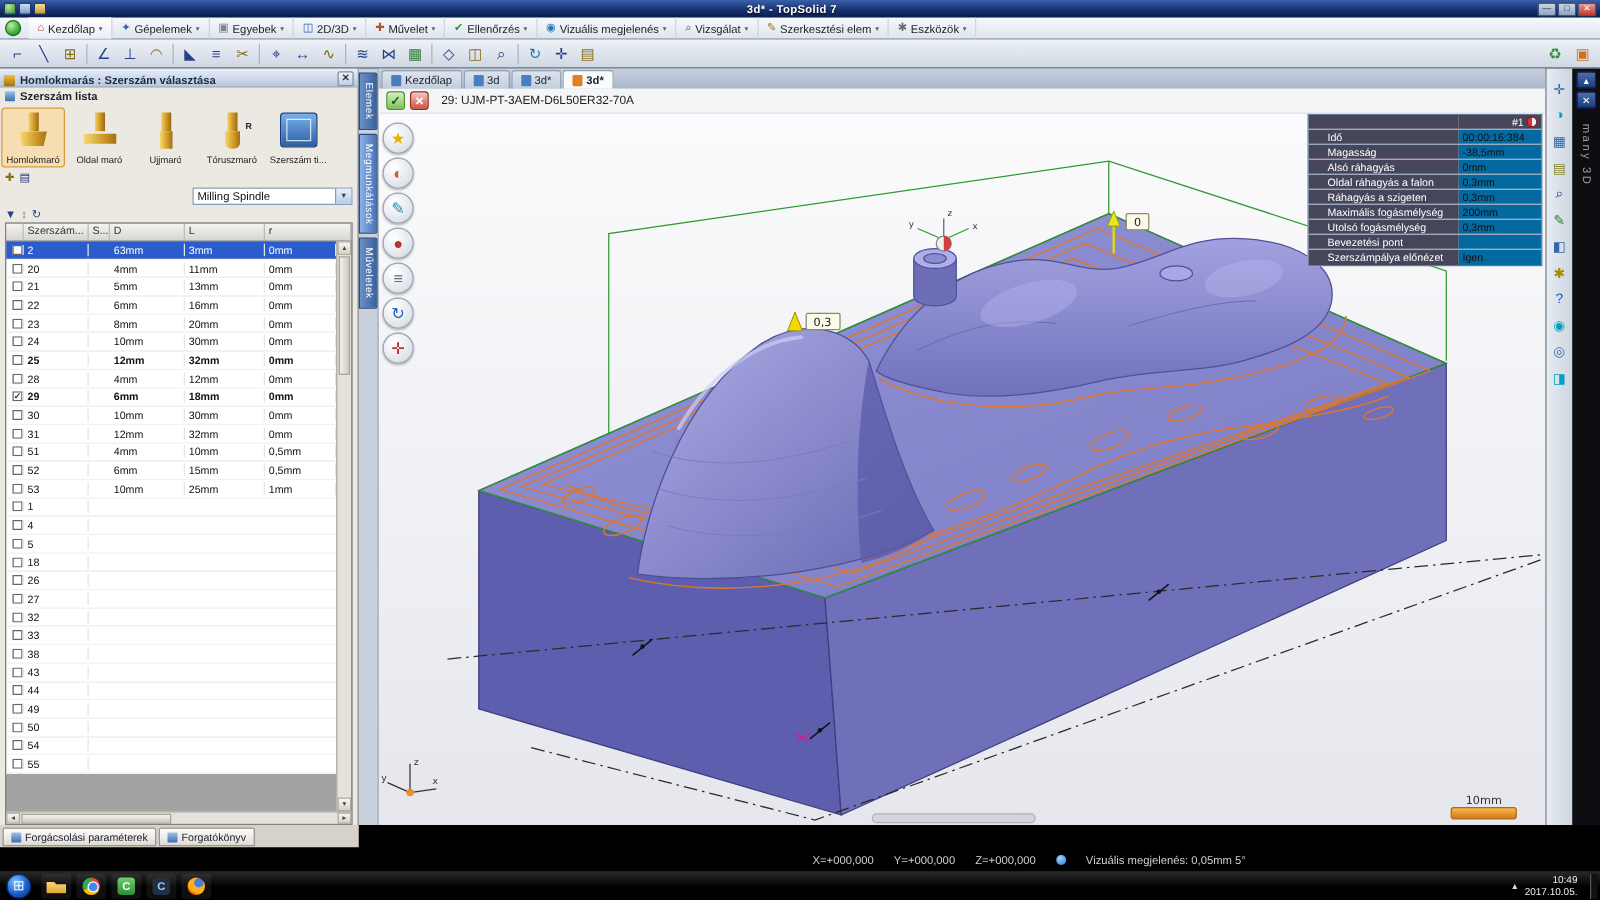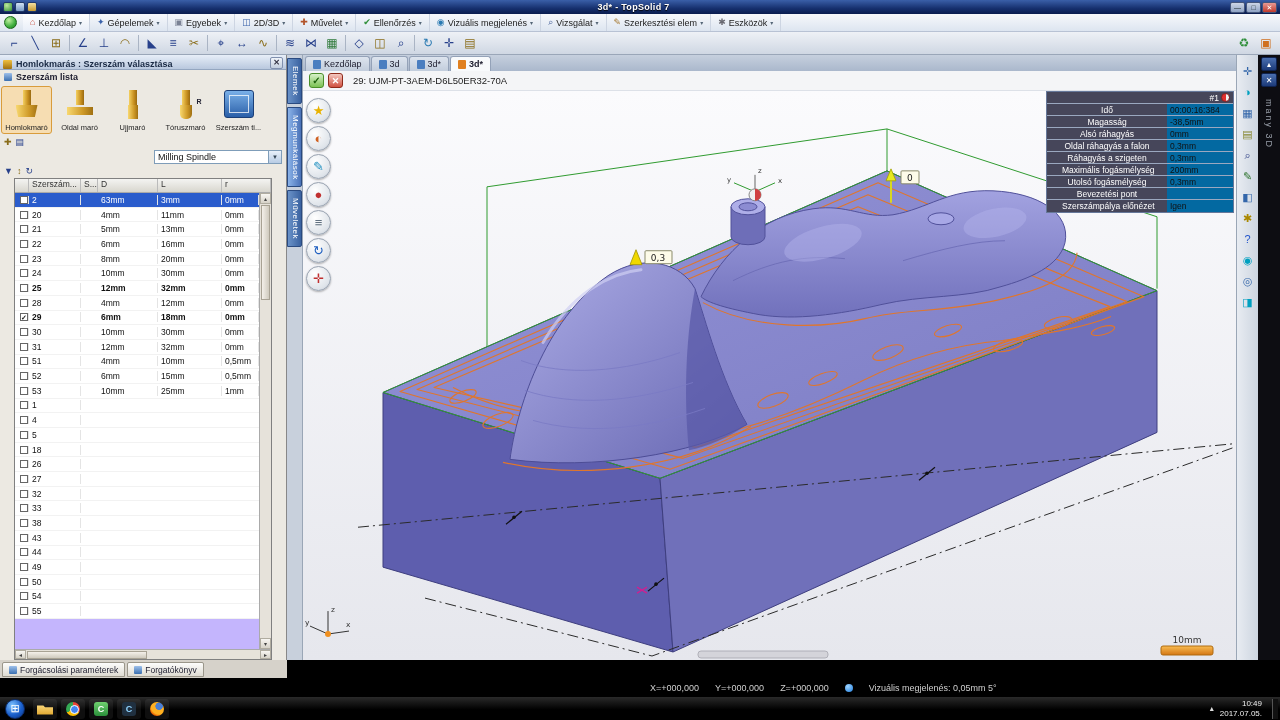--- a/index.html
+++ b/index.html
@@ -52,21 +52,21 @@
 .tico.custom::before{content:"";position:absolute;inset:4px;border:1px solid rgba(255,255,255,.75)}
 .tmark{position:absolute;right:1px;top:10px;font-size:7px;color:#223;font-weight:bold}
 .tlabel{font-size:7.5px;color:#222;margin-top:auto;padding-bottom:1px;white-space:nowrap;overflow:hidden;max-width:50px}
 .mini-row{display:flex;gap:4px;padding:1px 4px;align-items:center}
 .mini-top{height:13px}
 .combo-row{height:16px;display:flex;align-items:center;padding:0 4px}
 .combo{margin-left:auto;width:128px;height:14px;border:1px solid #7f9db9;background:#fff;display:flex;align-items:center;font-size:9px;padding-left:3px;color:#111}
 .combo-chev{margin-left:auto;width:13px;height:12px;background:linear-gradient(#e8f0fa,#b8cce4);border-left:1px solid #7f9db9;text-align:center;font-size:6px;line-height:12px;color:#345}
 .mini-bottom{height:13px}
 .mico{font-size:9px;line-height:1}
-.ttable{flex:1;display:flex;flex-direction:column;border:1px solid #808080;margin:0 14px;background:#c4b5fd;min-height:0}
+.ttable{flex:1;display:flex;flex-direction:column;border:1px solid #808080;margin:0 4px;background:#a3a3a3;min-height:0}
 .thead{display:flex;height:14px;background:linear-gradient(#f4f4f2,#d8d6ce);border-bottom:1px solid #aaa;font-size:8.5px;color:#333;flex:none}
 .tcell{padding-left:3px;border-right:1px solid #e4e4e4;overflow:hidden;white-space:nowrap}
 .thead .tcell{border-right:1px solid #bbb}
 .c0{width:14px;flex:none}.c1{width:52px;flex:none}.c2{width:17px;flex:none}.c3{width:60px;flex:none}.c4{width:64px;flex:none}.c5{flex:1}
 .tbody{flex:1;display:flex;min-height:0;overflow:hidden}
 .tbody-rows{flex:1;overflow:hidden}
 .trow{display:flex;height:14.7px;align-items:center;border-bottom:1px solid #f2f2f2;font-size:8.5px;color:#111;background:#fff}
 .trow.sel{background:#2a5ccc;color:#fff}
 .trow.bold{font-weight:bold}
 .cbx{width:8px;height:8px;border:1px solid #666;background:#fff;margin-left:2px;font-size:7px;line-height:7px;text-align:center;color:#222}
@@ -94,21 +94,21 @@
 .cancelbtn{width:15px;height:15px;background:linear-gradient(#f4c8c0,#d05040);border:1px solid #8f2a1a;color:#fff;font-size:9px;font-weight:bold;display:flex;align-items:center;justify-content:center;border-radius:3px}
 .oplabel{font-size:9.5px;color:#222;margin-left:6px}
 .scene{flex:1;position:relative;min-height:0;overflow:hidden}
 .scene svg{position:absolute;inset:0;width:100%;height:100%}
 svg text{font-family:"DejaVu Sans",sans-serif}
 .circle-tools{position:absolute;left:3px;top:7px;display:flex;flex-direction:column;gap:3px}
 .ctool{width:25px;height:25px;border-radius:50%;background:radial-gradient(circle at 35% 30%,#ffffff,#dfe4ea 70%,#b8c0cc);border:1px solid #98a2b0;display:flex;align-items:center;justify-content:center;font-size:13px;box-shadow:0 1px 2px rgba(0,0,0,.3)}
 .info-panel{position:absolute;top:0;right:2px;width:188px;border:1px solid #66789a;font-size:8.5px;background:#fff}
 .irow{display:flex;height:12px;border-bottom:1px solid #9aa8c0}
 .irow:last-child{border-bottom:none}
-.ilabel{flex:1;background:#46465a;color:#fff;text-align:center;padding:0 15px;line-height:12px;white-space:nowrap;overflow:hidden}
+.ilabel{flex:1;background:#46465a;color:#fff;text-align:left;padding:0 15px;line-height:12px;white-space:nowrap;overflow:hidden}
 .ivalue{width:66px;background:#0369a1;color:#111;padding:0 3px;line-height:12px;display:flex;align-items:center;gap:2px;flex:none}
 .irow.header .ivalue{background:#46465a;color:#fff;justify-content:flex-end}
 .iflag{width:9px;height:9px;border-radius:50%;background:linear-gradient(90deg,#e03030 50%,#f0f0f0 50%);border:1px solid #902020;flex:none}
 
 .right-tools{width:22px;background:linear-gradient(90deg,#e8ecf2,#cdd5e0);border-left:1px solid #9aa6b6;display:flex;flex-direction:column;align-items:center;gap:5px;padding-top:8px}
 .rtico{width:16px;height:16px;font-size:11px;display:flex;align-items:center;justify-content:center;border-radius:3px}
 .far-strip{width:22px;background:#0d0d12;display:flex;flex-direction:column;align-items:center}
 .fs-btns{display:flex;flex-direction:column;gap:2px;margin-top:2px}
 .fs-btn{width:16px;height:14px;background:linear-gradient(#4a6fb0,#1c3a78);color:#fff;font-size:8px;text-align:center;line-height:13px;border:1px solid #0e2250;border-radius:2px}
 .watermark{writing-mode:vertical-rl;color:#9aa0aa;font-size:9px;letter-spacing:2px;margin-top:12px}
@@ -883,19 +883,19 @@
         <div class="tapp folder"></div>
         <div class="tapp chrome"></div>
         <div class="tapp green"></div>
         <div class="tapp dark"></div>
         <div class="tapp firefox"></div>
       </div>
     <div class="tray">
       <span class="tray-ico">▴</span>
       <div class="clock">
         <div>10:49</div>
-        <div>2017.07.05.</div>
+        <div>2017.10.05.</div>
       </div>
       <div class="desk-sliver"></div>
     </div>
   </div>
 
 </div>
 
 </body></html>

